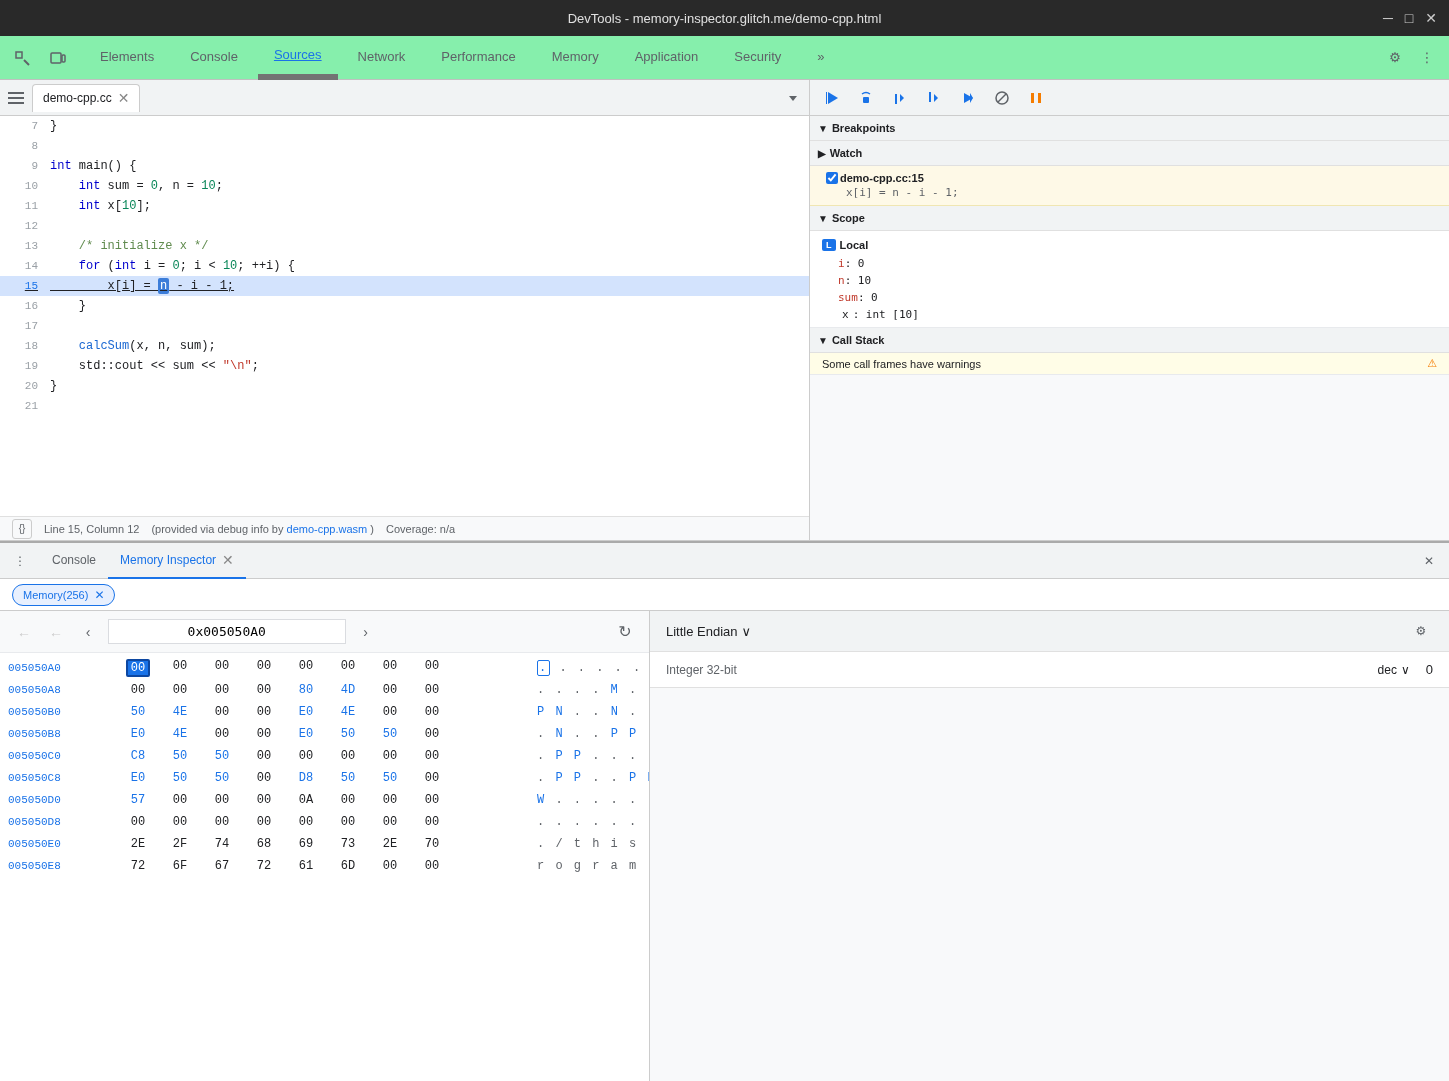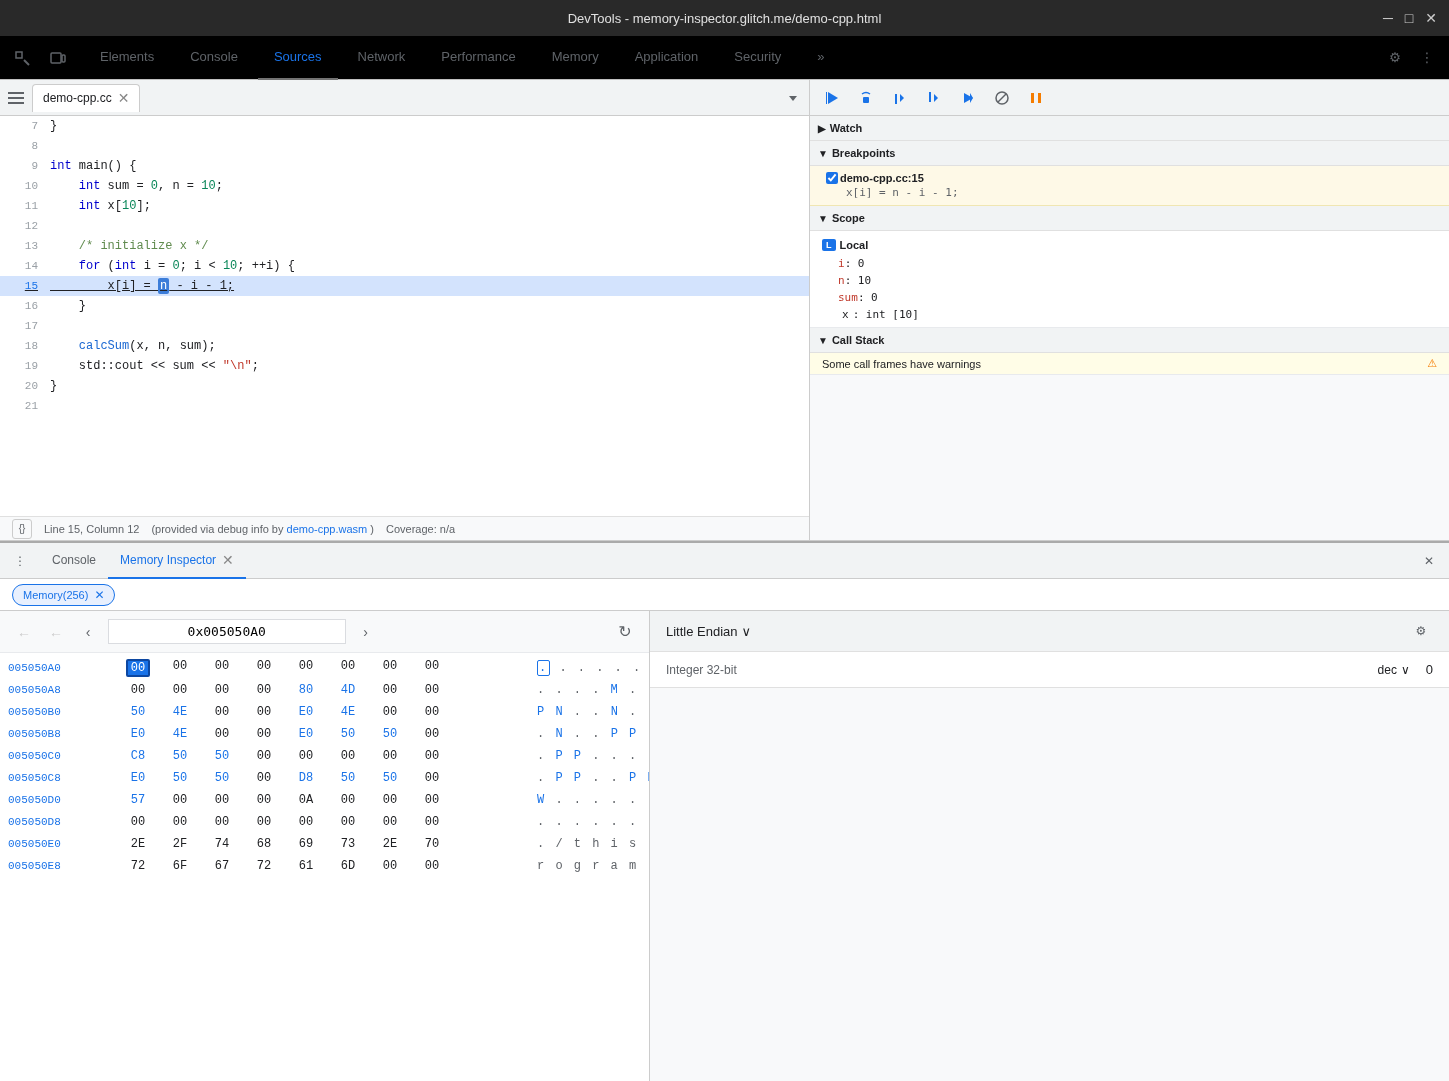--- a/index.html
+++ b/index.html
@@ -24,21 +24,21 @@
       align-items: center;
     }
     .title-bar-control {
       color: #ccc;
       font-size: 14px;
       cursor: pointer;
     }
 
     
     .devtools-nav {
-      background: #000000;
+      background: #86efac;
       border-bottom: 1px solid #c0c0c0;
       height: 44px;
       display: flex;
       align-items: center;
       padding: 0 8px;
       gap: 4px;
     }
     .nav-icons {
       display: flex;
       align-items: center;
@@ -59,21 +59,22 @@
       display: flex;
       align-items: center;
       font-size: 13px;
       color: #5f6368;
       cursor: pointer;
       border-bottom: 2px solid transparent;
       white-space: nowrap;
     }
     .nav-tab.active {
       color: #1a73e8;
-      border-bottom: 2px solid #737373;
+      border-bottom: 6px solid #737373;
+      text-decoration: underline;
     }
     .nav-settings {
       margin-left: auto;
       display: flex;
       align-items: center;
       gap: 4px;
     }
 
     
     .main-container {
@@ -673,27 +674,27 @@
         </button>
         <button class="dbg-btn pause" title="Pause on exceptions">
           <svg width="16" height="16" viewBox="0 0 16 16">
               <rect x="3" y="3" width="3" height="10" fill="#f57c00"></rect>
               <rect x="10" y="3" width="3" height="10" fill="#f57c00"></rect>
             </svg>
         </button>
       </div>
 
       <div class="section-header">
+        <span class="arrow down"></span>
+        <span>Breakpoints</span>
+      </div>
+
+      <div class="section-header">
         <span class="arrow right"></span>
         <span>Watch</span>
-      </div>
-
-      <div class="section-header">
-        <span class="arrow down"></span>
-        <span>Breakpoints</span>
       </div>
       <div class="section-body">
         <div class="breakpoint-item">
           <div class="breakpoint-label">
             <input type="checkbox" class="bp-checkbox" checked="" style="">
             <span class="bp-file">demo-cpp.cc:15</span>
           </div>
           <div class="bp-code">x[i] = n - i - 1;</div>
         </div>
       </div>

